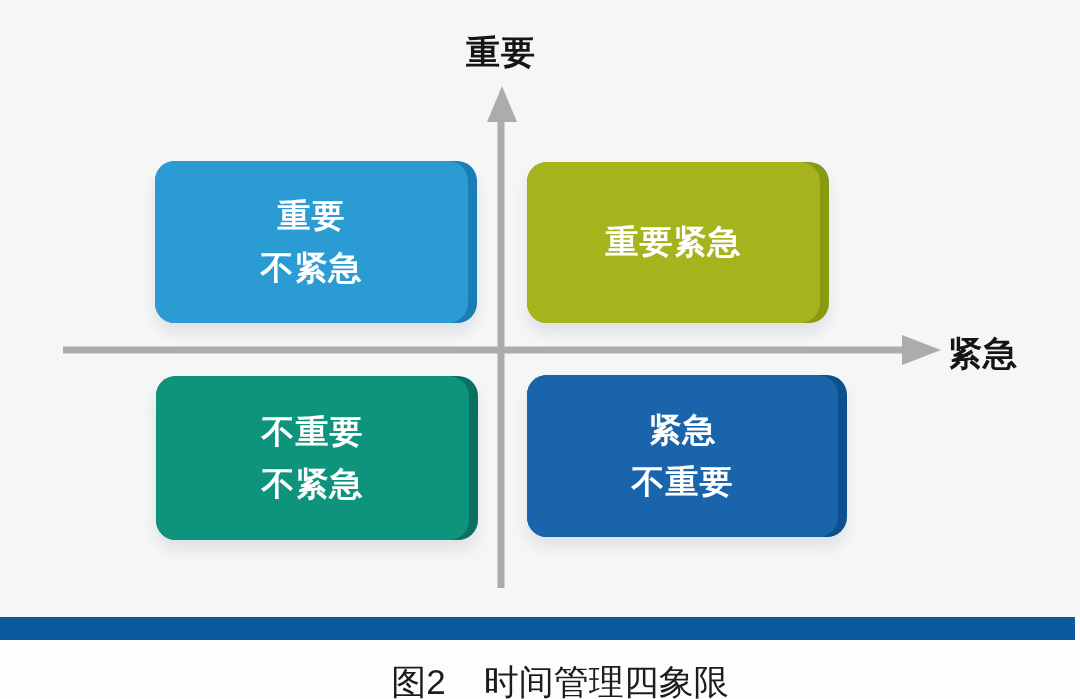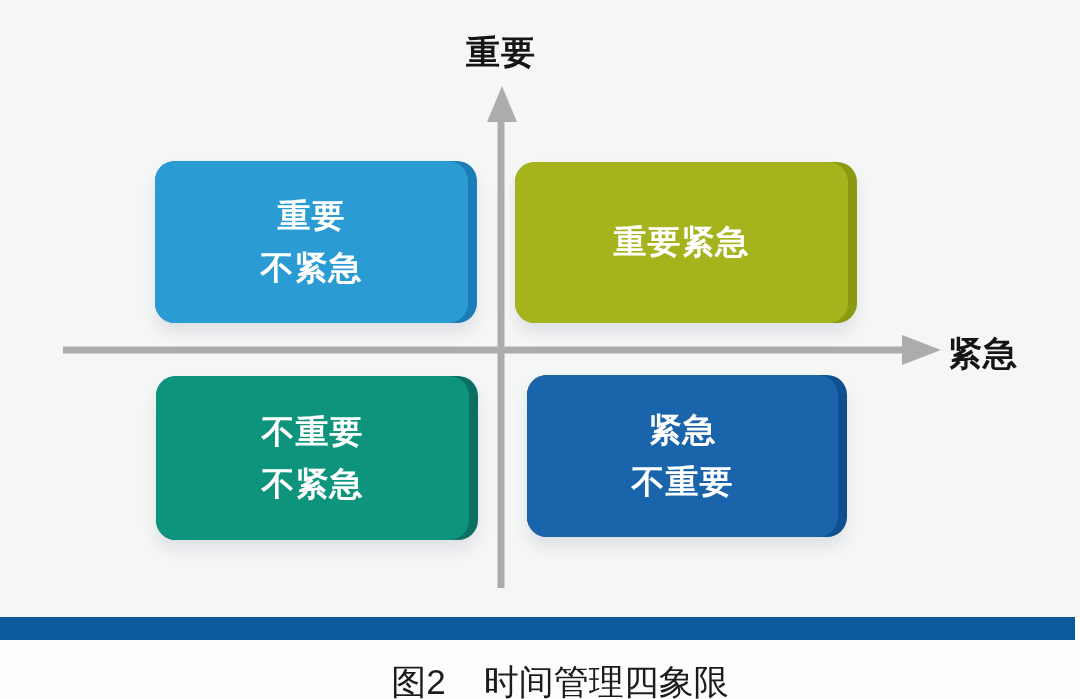--- a/index.html
+++ b/index.html
@@ -28,21 +28,21 @@
   }
   .quad .face{
     position:absolute;left:0;top:0;bottom:0;right:9px;
     border-radius:20px;
     display:flex;flex-direction:column;justify-content:center;align-items:center;
     color:#ffffff;font-weight:bold;font-size:33px;letter-spacing:1px;
     text-align:center;
   }
   .quad-line{display:block;line-height:1.58;}
   .quad-tl{left:155px;top:161px;width:322px;height:162px;}
-  .quad-tr{left:515px;top:162px;width:342px;height:161px;}
+  .quad-tr{left:527px;top:162px;width:302px;height:161px;}
   .quad-bl{left:156px;top:376px;width:322px;height:164px;}
   .quad-br{left:527px;top:375px;width:320px;height:162px;}
   .divider-bar{
     position:absolute;left:0;top:617px;width:1075px;height:23px;
   }
   .caption{
     position:absolute;left:560px;top:659px;transform:translateX(-50%);
     font-size:35px;color:#1c1c1c;white-space:nowrap;font-weight:normal;
   }
   .caption .fig-label{margin-right:38px;}

